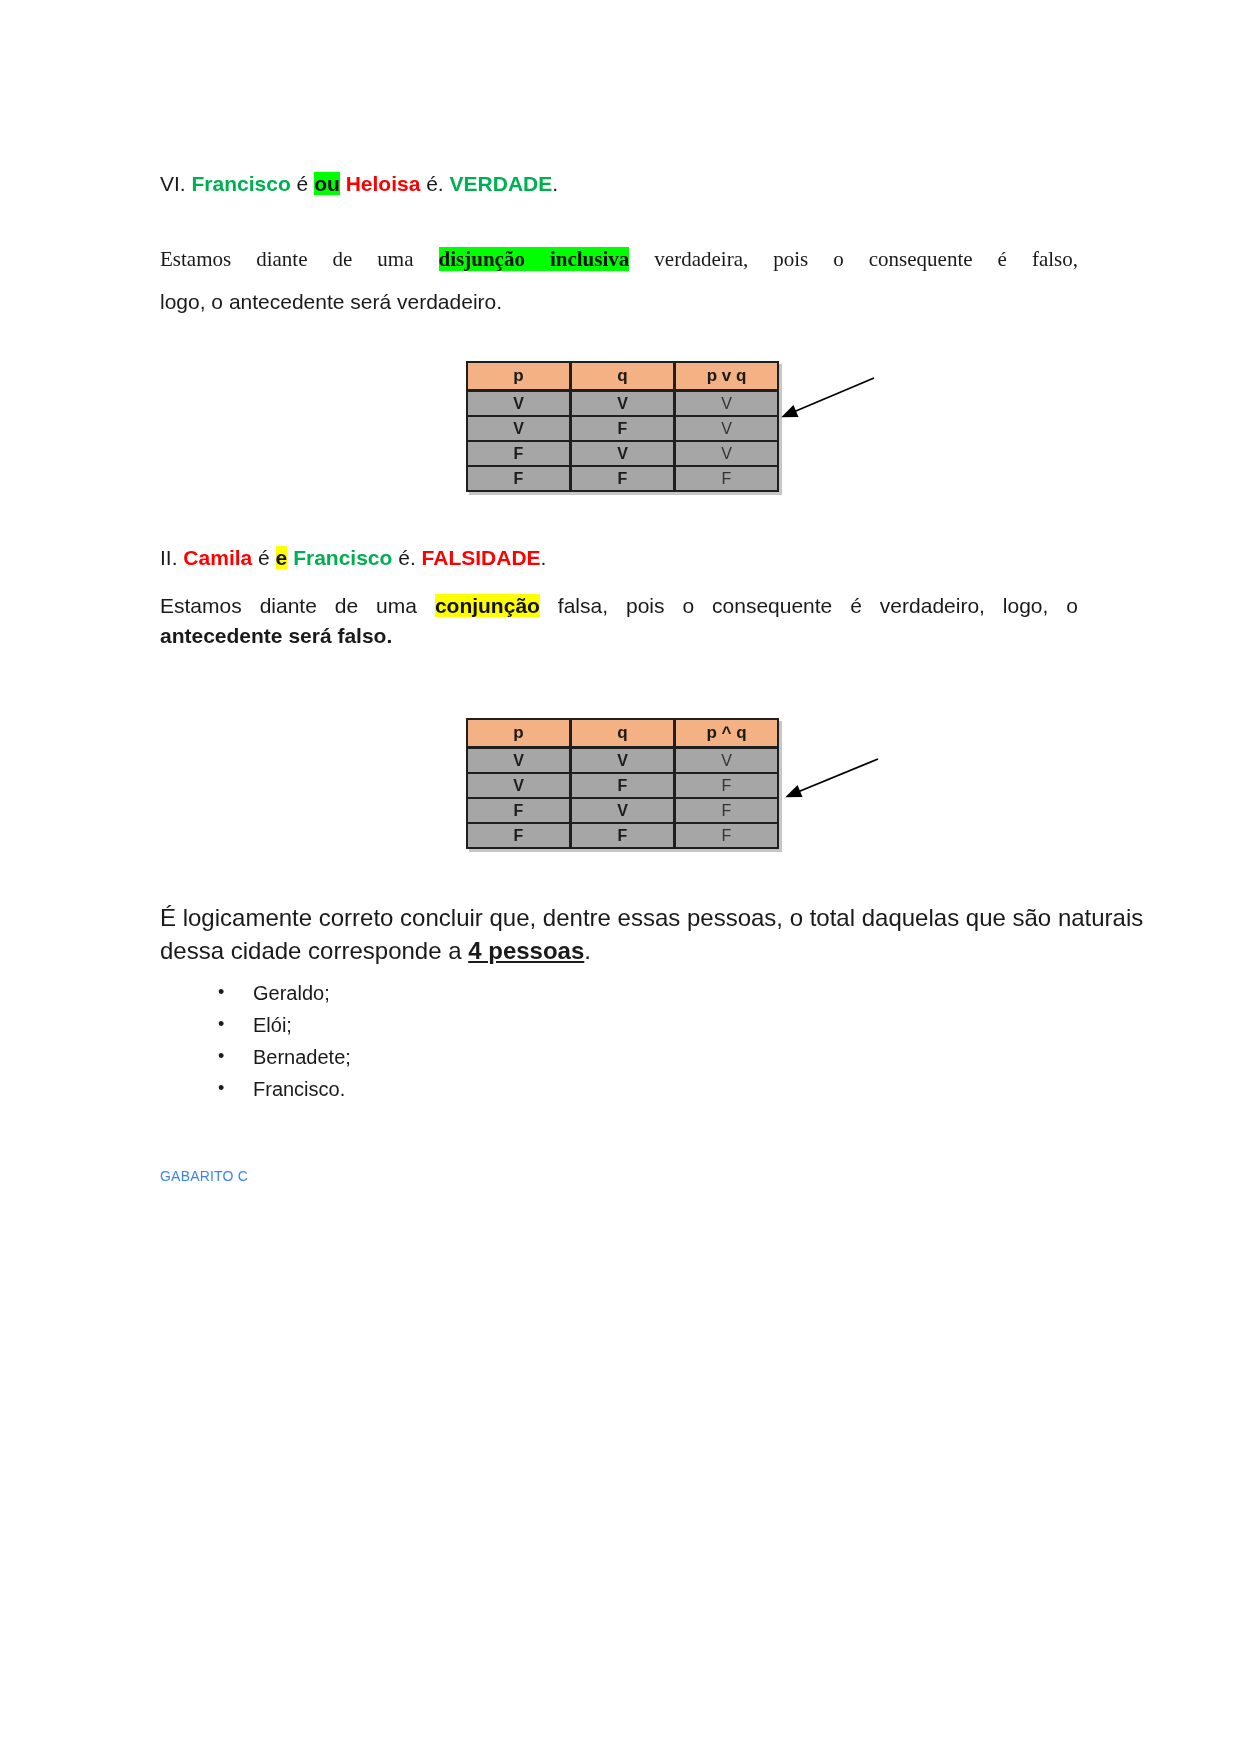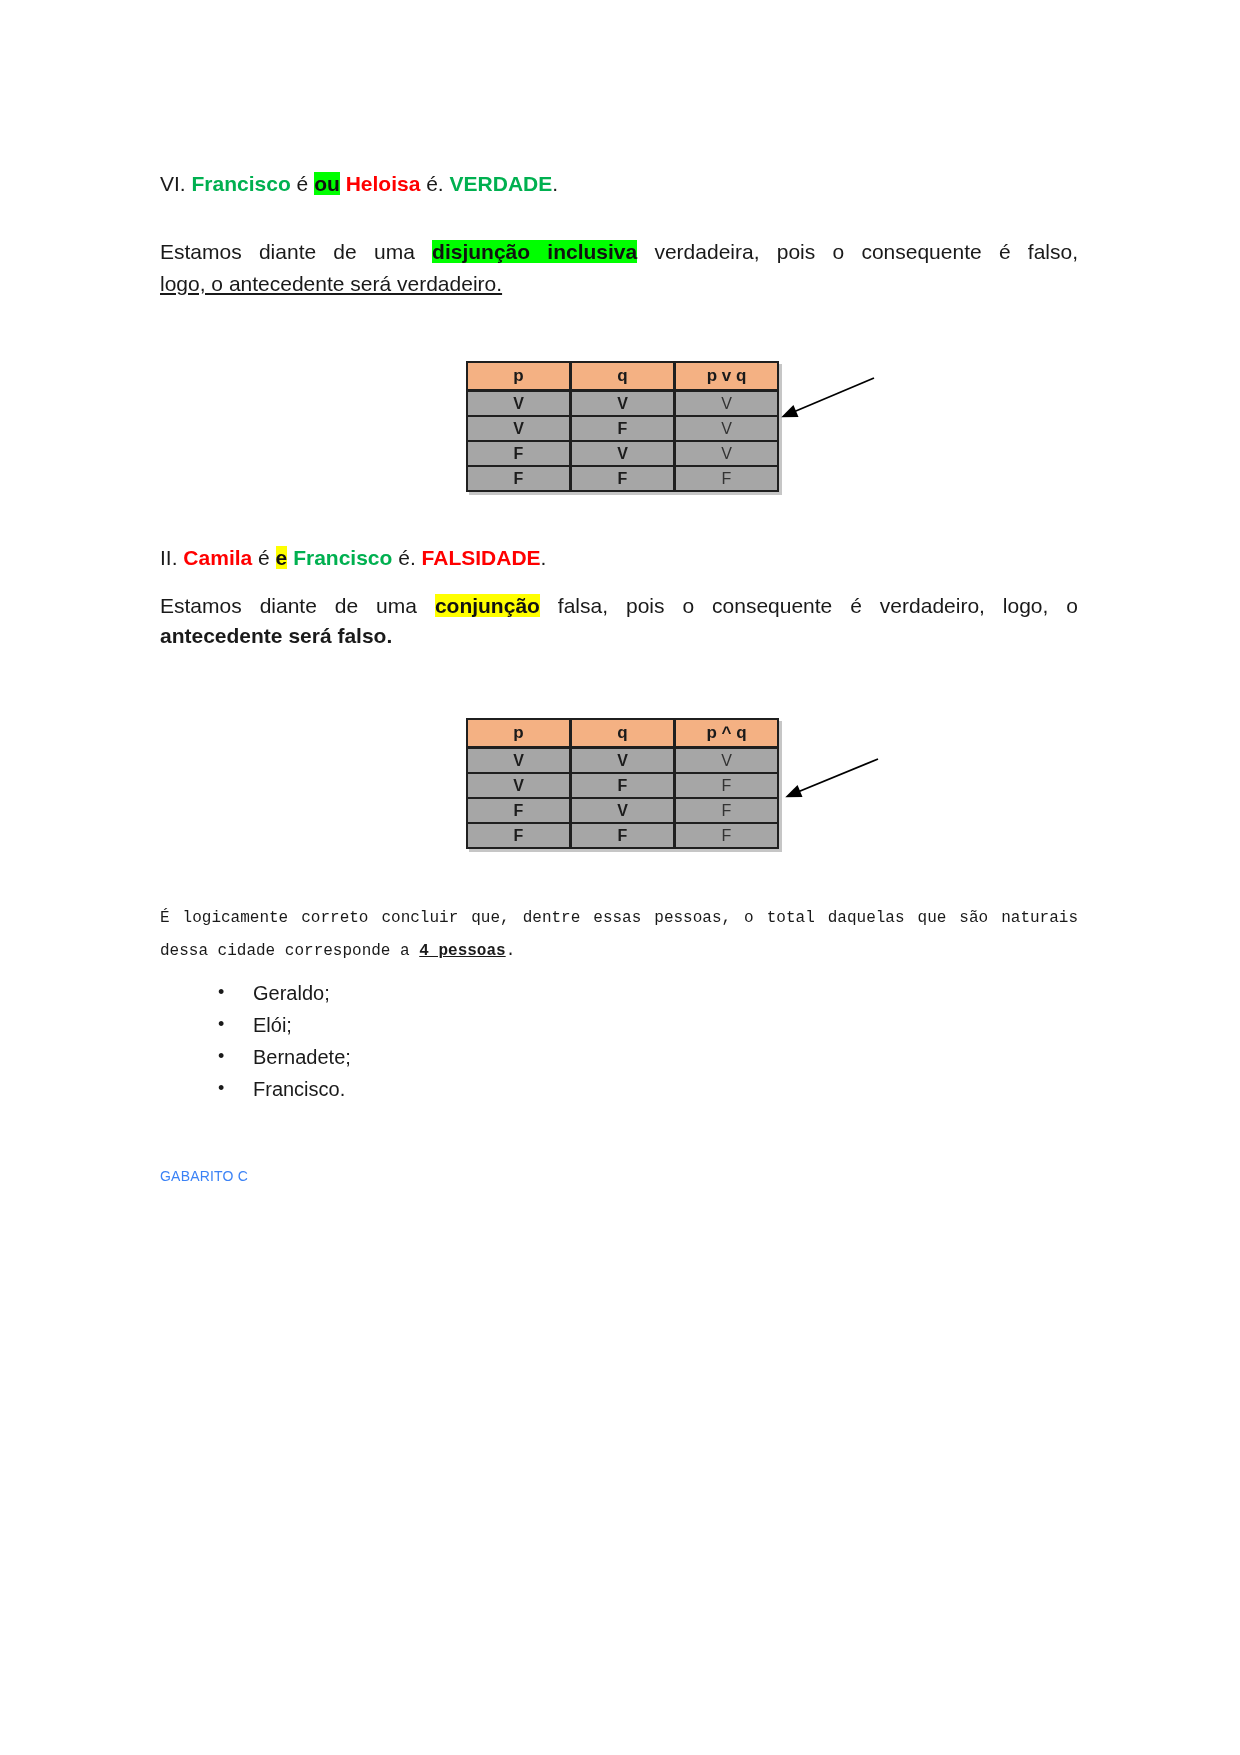--- a/index.html
+++ b/index.html
@@ -4,22 +4,22 @@
 <style>
   html,body { margin:0; padding:0; background:#ffffff; }
   .page {
     position:relative; width:1240px; height:1601px; background:#ffffff;
     font-family:"Liberation Sans", sans-serif; color:#1a1a1a; overflow:hidden;
   }
   .abs { position:absolute; }
   .stmt { font-size:21px; line-height:26px; white-space:nowrap; }
   .body-line { font-size:21px; line-height:28px; white-space:nowrap; }
   .just { width:918px; white-space:normal; text-align:justify; text-align-last:justify; }
-  .concl-line { font-size:16px; line-height:26px; white-space:nowrap;
-                font-family:Liberation Mono, monospace; }
+  .concl-line { font-size:24px; line-height:26px; white-space:nowrap;
+                font-family:Liberation Sans, sans-serif; }
   .green  { color:#00B050; font-weight:bold; }
   .red    { color:#FF0000; font-weight:bold; }
   .hl-green  { background:#00FF00; font-weight:bold; color:#111; }
   .hl-yellow { background:#FFFF00; font-weight:bold; color:#111; }
   .bold-underline { font-weight:bold; text-decoration:underline; }
   .gabarito { font-size:14px; font-weight:normal; color:#3b82f6; letter-spacing:0.2px; }
 
   table.truth-table {
     border-collapse:collapse; background:#A6A6A6;
     box-shadow:3px 3px 0 #c6c6c6;
@@ -52,26 +52,26 @@
   <div class="abs stmt" style="left:160px; top:171px;">
     <span>VI.</span>
     <span class="green">Francisco</span>
     <span>é</span>
     <span class="hl-green">ou</span>
     <span class="red">Heloisa</span>
     <span>é.</span>
     <span class="green">VERDADE</span><span>.</span>
   </div>
 
-  <div class="abs body-line just" style="left:160px; top:238px;">
+  <div class="abs body-line just" style="left:160px; top:245px;font-family:Liberation Serif, serif;">
     <span>Estamos diante de uma</span>
     <span class="hl-green">disjunção inclusiva</span>
     <span>verdadeira, pois o consequente é falso,</span>
   </div>
-  <div class="abs body-line" style="left:160px; top:270px;text-decoration:underline;">logo, o antecedente será verdadeiro.</div>
+  <div class="abs body-line" style="left:160px; top:288px;">logo, o antecedente será verdadeiro.</div>
 
   <table class="truth-table abs" style="left:466px; top:361px;">
     <tbody>
         <tr>
       <th>p</th>
       <th>q</th>
       <th>p v q</th>
     </tr>
     <tr>
       <td>V</td>

